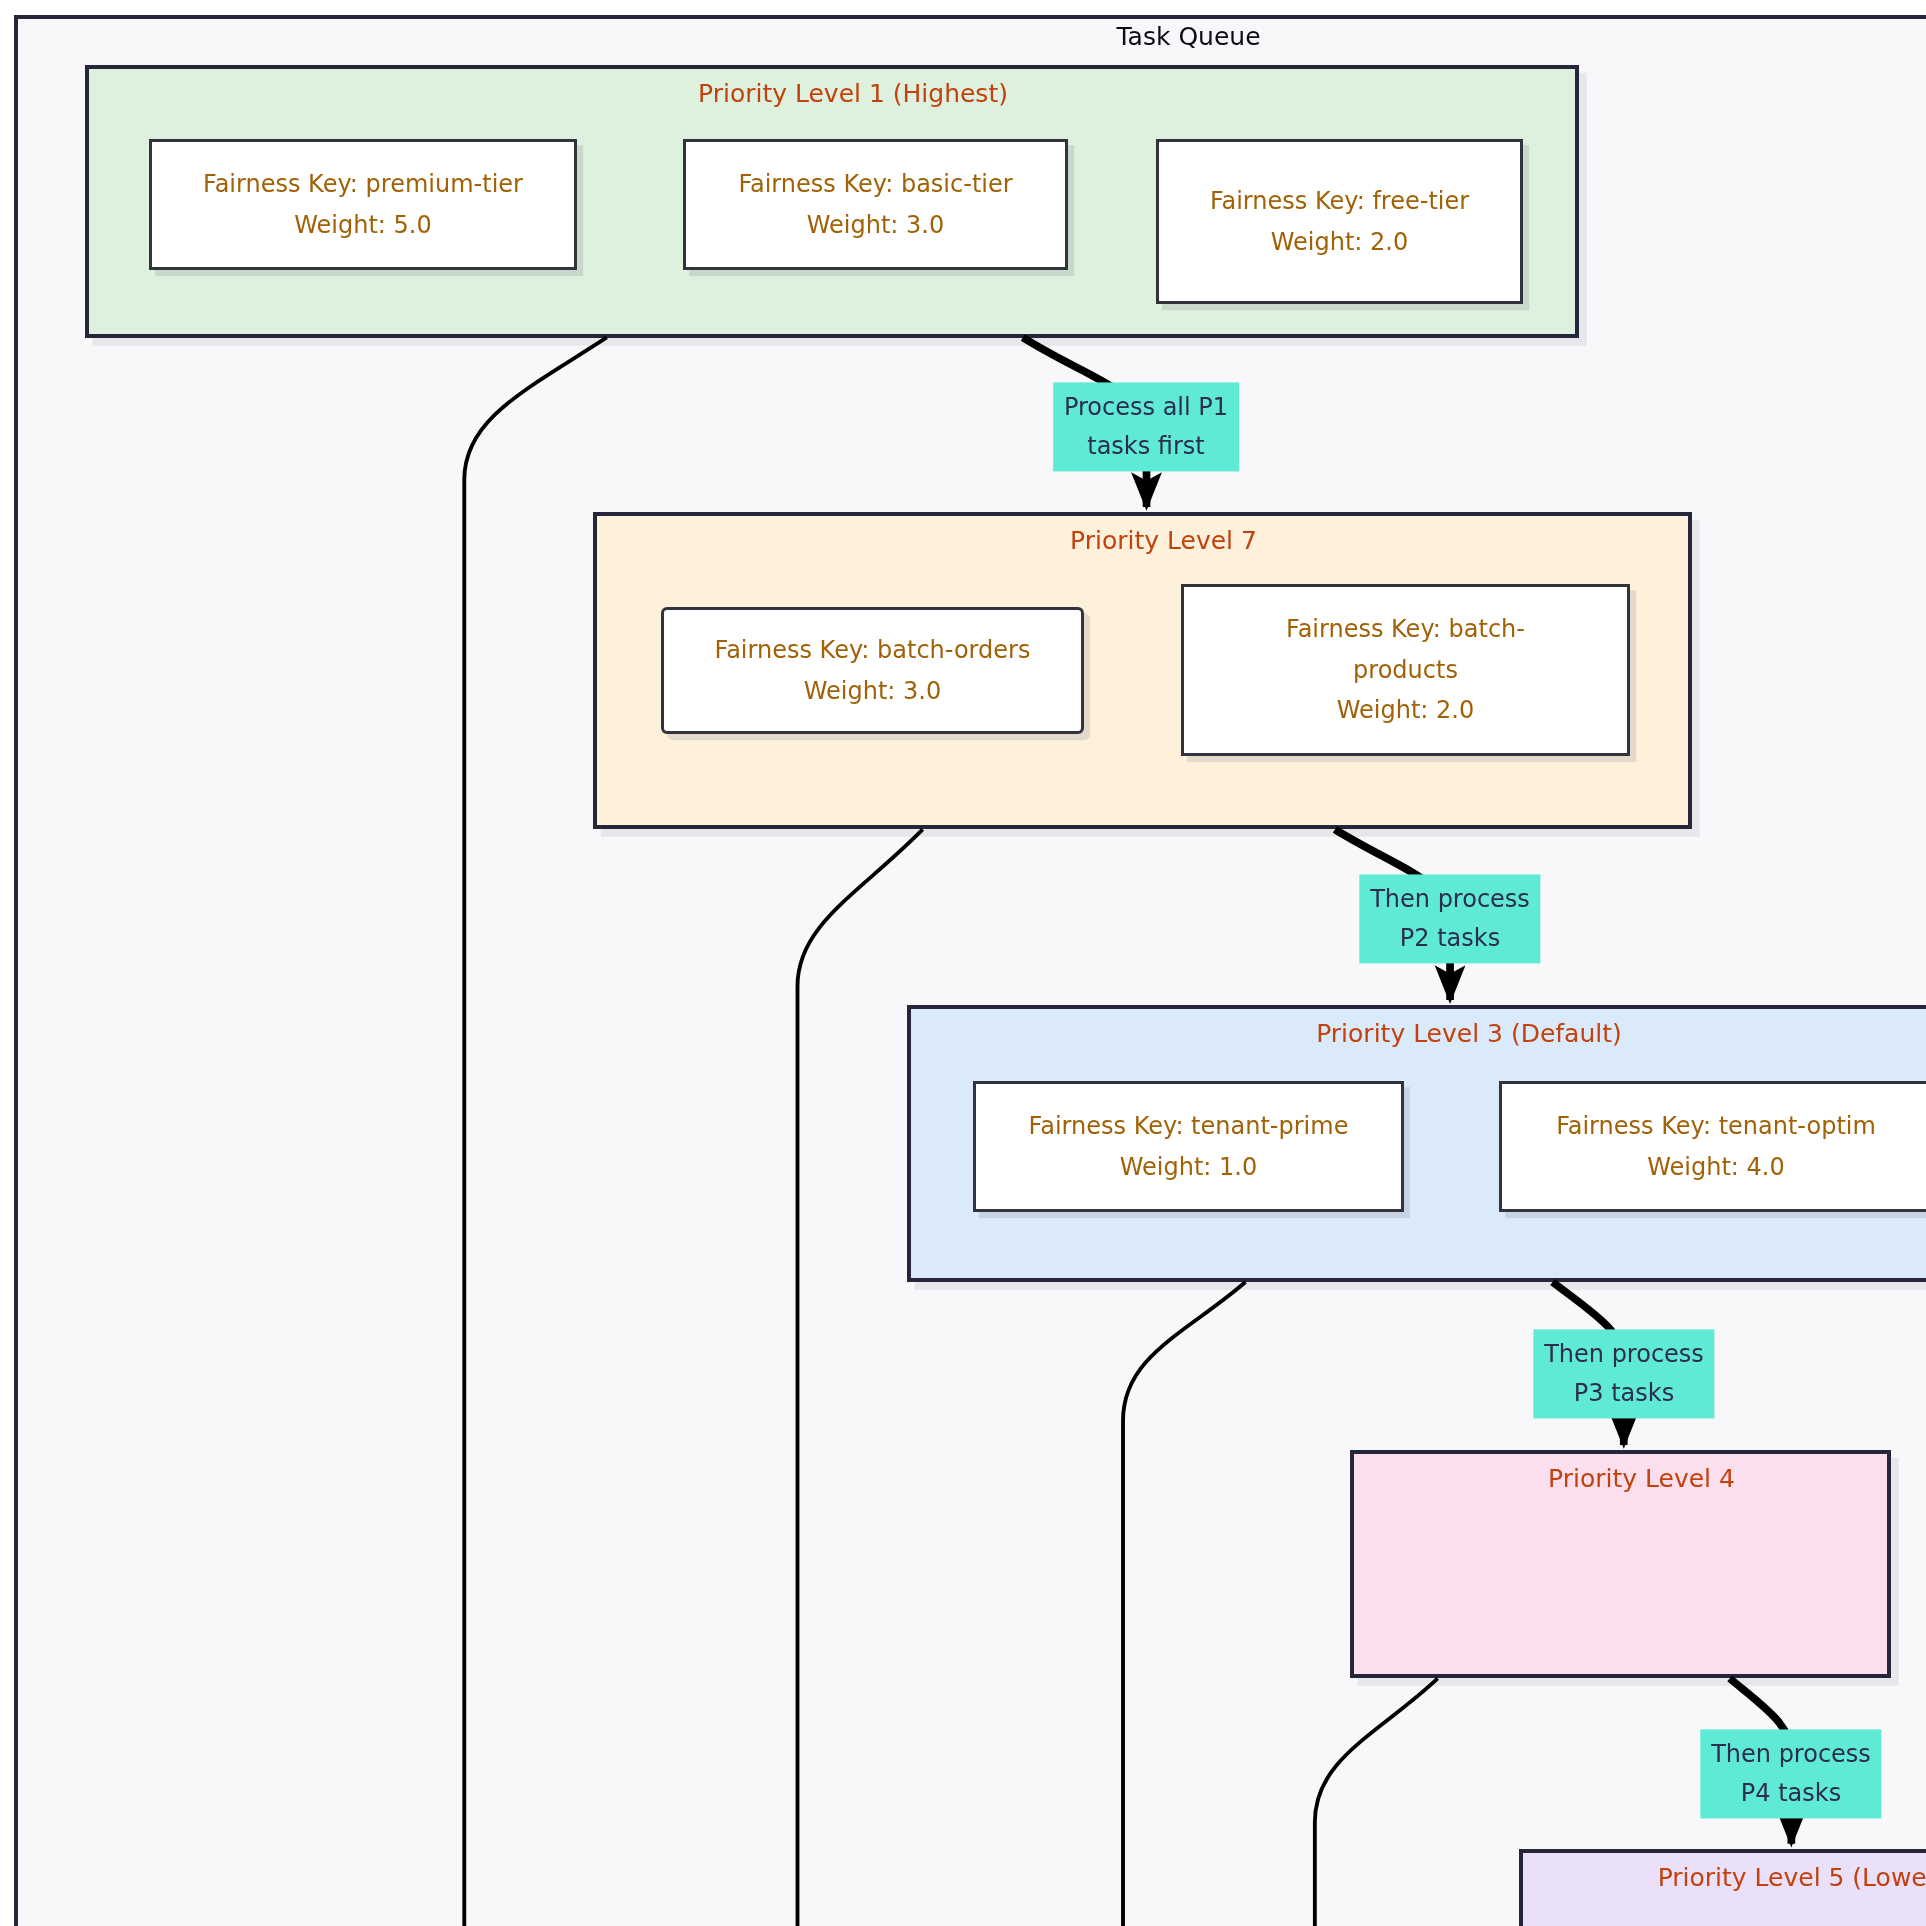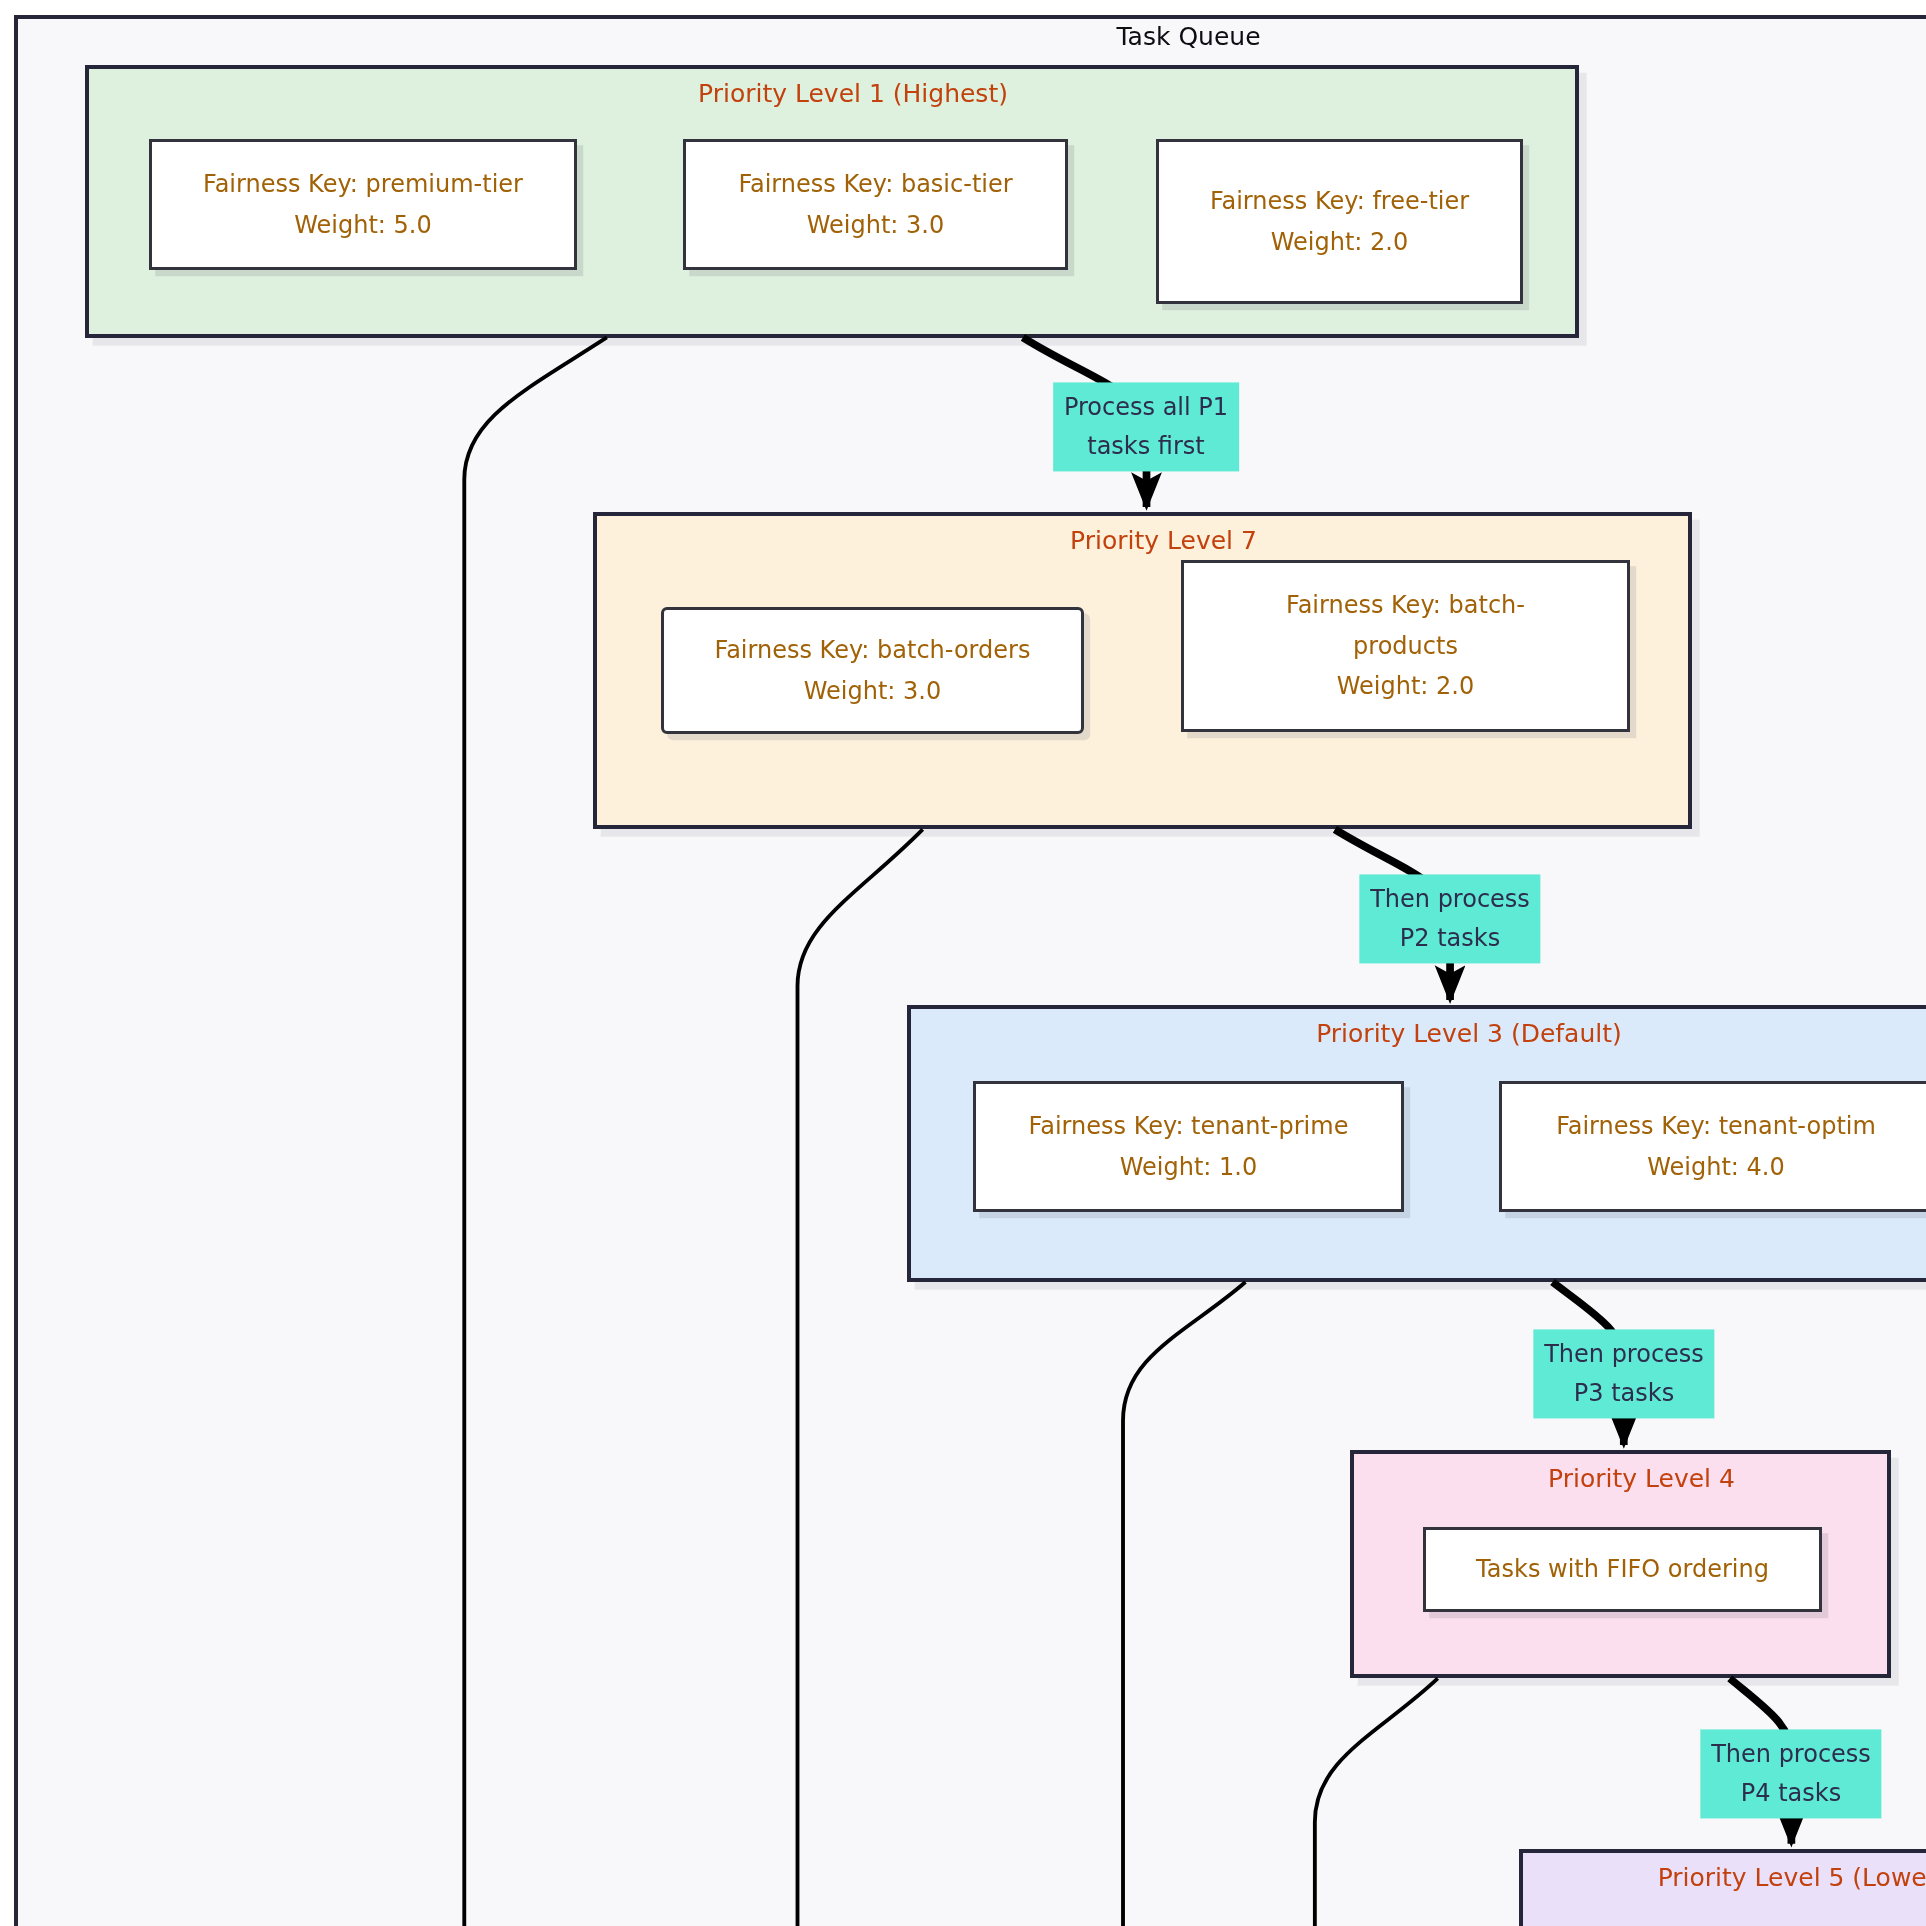--- a/index.html
+++ b/index.html
@@ -68,36 +68,35 @@
   <div class="node" style="left:683px; top:139px; width:385px; height:131px;">Fairness Key: basic-tier
 Weight: 3.0</div>
   <div class="node" style="left:1156px; top:139px; width:367px; height:165px;">Fairness Key: free-tier
 Weight: 2.0</div>
 
   <div class="cluster fill-p2" style="left:593px; top:512px; width:1099px; height:317px;">
     <div class="cluster-title">Priority Level 7</div>
   </div>
   <div class="node" style="left:661px; top:607px; width:423px; height:127px;border-radius:6px;">Fairness Key: batch-orders
 Weight: 3.0</div>
-  <div class="node" style="left:1181px; top:560px; width:449px; height:172px;">Fairness Key: batch-
+  <div class="node" style="left:1181px; top:584px; width:449px; height:172px;">Fairness Key: batch-
 products
 Weight: 2.0</div>
 
   <div class="cluster fill-p3" style="left:907px; top:1005px; width:1082px; height:277px;">
     <div class="cluster-title">Priority Level 3 (Default)</div>
   </div>
   <div class="node" style="left:973px; top:1081px; width:431px; height:131px;">Fairness Key: tenant-prime
 Weight: 1.0</div>
   <div class="node" style="left:1499px; top:1081px; width:434px; height:131px;">Fairness Key: tenant-optim
 Weight: 4.0</div>
 
   <div class="cluster fill-p4" style="left:1350px; top:1450px; width:541px; height:228px;">
     <div class="cluster-title">Priority Level 4</div>
   </div>
-  <div class="node" style="left:1423px; top:1527px; width:399px; height:85px;">Tasks with FIFO ordering</div>
 
   <div class="cluster fill-p5" style="left:1519px; top:1849px; width:537px; height:221px;">
     <div class="cluster-title">Priority Level 5 (Lowest)</div>
   </div>
 
   <svg id="edge-layer" viewBox="0 0 6170 6225" xmlns="http://www.w3.org/2000/svg">
     <defs>
       <marker id="arrow-big" markerUnits="userSpaceOnUse" markerWidth="104" markerHeight="84" refX="90" refY="40" orient="auto">
         <path d="M0,0 L100,40 L0,80 L22,40 Z" fill="#000000"></path>
       </marker>

